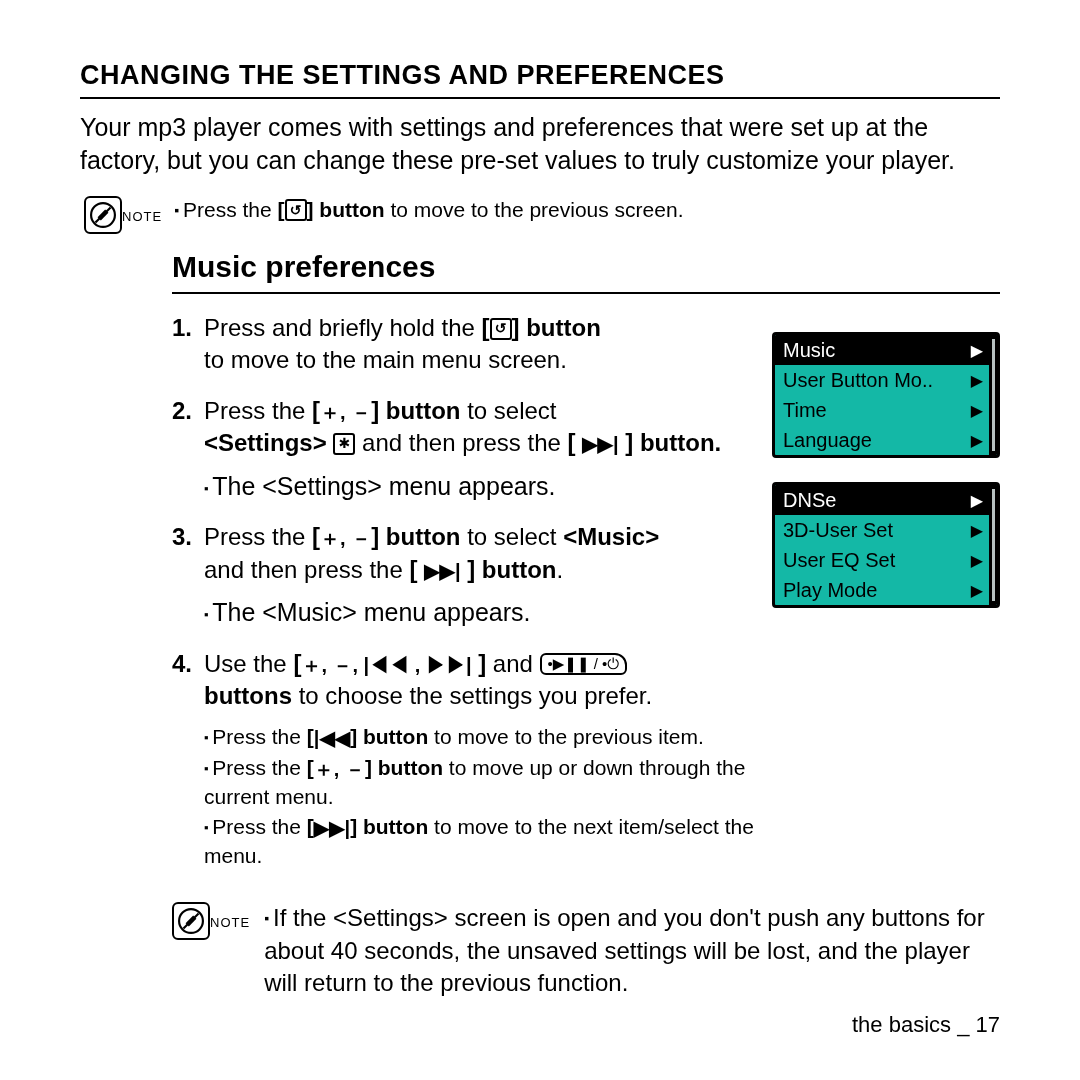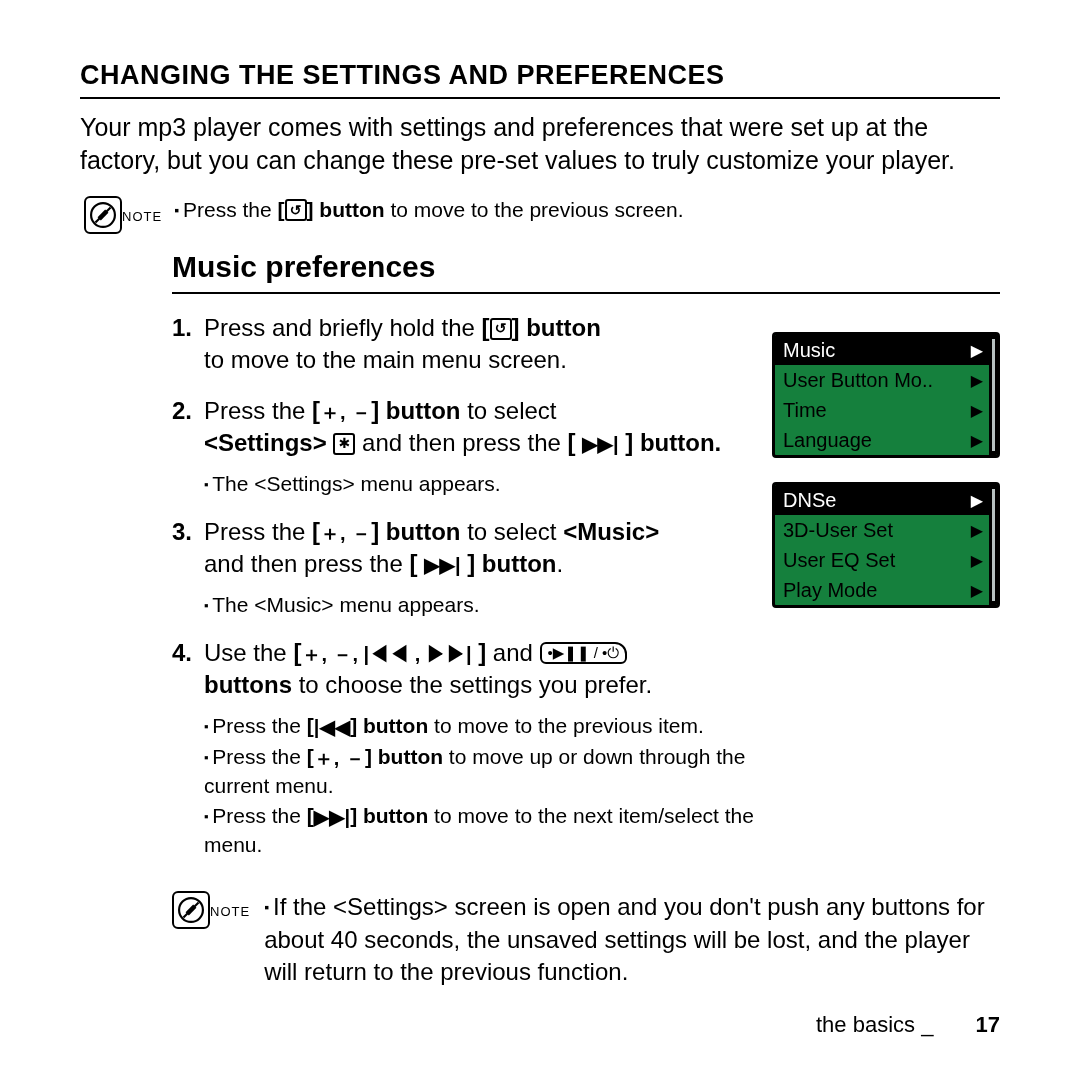--- a/index.html
+++ b/index.html
@@ -14,41 +14,41 @@
   .note-text { font-size: 21px; line-height: 1.35; flex: 1; }
   .note-text .line { display: block; }
   .note-text .line::before { content: "▪ "; font-size: 14px; position: relative; top: -2px; }
   .note-text .indent { margin-left: 18px; display: inline; }
   h2 { font-size: 30px; font-weight: bold; border-bottom: 2px solid #000; padding-bottom: 8px; margin: 0 0 18px 92px; }
   .body { display: flex; gap: 18px; margin-left: 92px; }
   .steps { flex: 1; }
   ol.steps-list { list-style: none; counter-reset: step; font-size: 24px; line-height: 1.35; }
   ol.steps-list > li { counter-increment: step; position: relative; padding-left: 32px; margin-bottom: 18px; }
   ol.steps-list > li::before { content: counter(step) "."; font-weight: bold; position: absolute; left: 0; }
-  .sub { font-size: 21px; margin: 10px 0 0 0; }
+  .sub { font-size: 25px; margin: 10px 0 0 0; }
   .sub::before { content: "▪ "; font-size: 13px; position: relative; top: -2px; }
   .subs { font-size: 21px; margin-top: 10px; }
   .subs div::before { content: "▪ "; font-size: 13px; position: relative; top: -2px; }
   .subs div { margin-bottom: 2px; }
   b { font-weight: bold; }
   .icon-inline { display: inline-flex; vertical-align: middle; border: 2px solid #000; border-radius: 3px; width: 22px; height: 22px; align-items: center; justify-content: center; font-size: 14px; position: relative; top: -1px; }
   .btn-glyph { display: inline-block; vertical-align: middle; font-weight: bold; font-size: 20px; }
   .long-btn { display: inline-block; border: 2px solid #000; border-radius: 6px 12px 6px 6px; padding: 0 6px; font-size: 15px; height: 22px; line-height: 18px; vertical-align: middle; position: relative; top: -2px; }
   .menus { width: 228px; display: flex; flex-direction: column; gap: 24px; margin-top: 20px; }
-  .menu { border: 3px solid #000; border-radius: 4px; background: #15803d; font-size: 20px; overflow: hidden; position: relative;}
+  .menu { border: 3px solid #000; border-radius: 4px; background: #14b8a6; font-size: 20px; overflow: hidden; position: relative;}
   .menu-row { display: flex; align-items: center; justify-content: space-between; padding: 2px 6px 2px 8px; border-right: 8px solid #000; height: 30px;}
   .menu-row.header { background: #000; color: #fff; }
   .menu-arrow { font-size: 16px; }
   .scroll-line { position:absolute; right:2px; top:4px; bottom:4px; width:3px; background:#b8c2c2;}
   .note2 { display: flex; gap: 14px; margin: 14px 0 0 92px; align-items: flex-start; }
   .note2 .note-text2 { font-size: 24px; line-height: 1.35; flex:1; }
   .note2 .note-text2::before { content: "▪ "; font-size: 14px; position: relative; top: -3px; }
   .footer { position: absolute; bottom: 42px; right: 80px; font-size: 22px; }
   .footer .sect { }
-  .footer .pg { font-weight: bold; margin-left: 36px; }
+  .footer .pg { font-weight: normal; }
   svg.pencil { width: 26px; height: 26px; }
 </style>
 </head>
 <body>
 
 <div class="page">
   <h1>CHANGING THE SETTINGS AND PREFERENCES</h1>
   <p class="intro">Your mp3 player comes with settings and preferences that were set up at the factory, but you can change these pre-set values to truly customize your player.</p>
 
   <div class="note-row">

